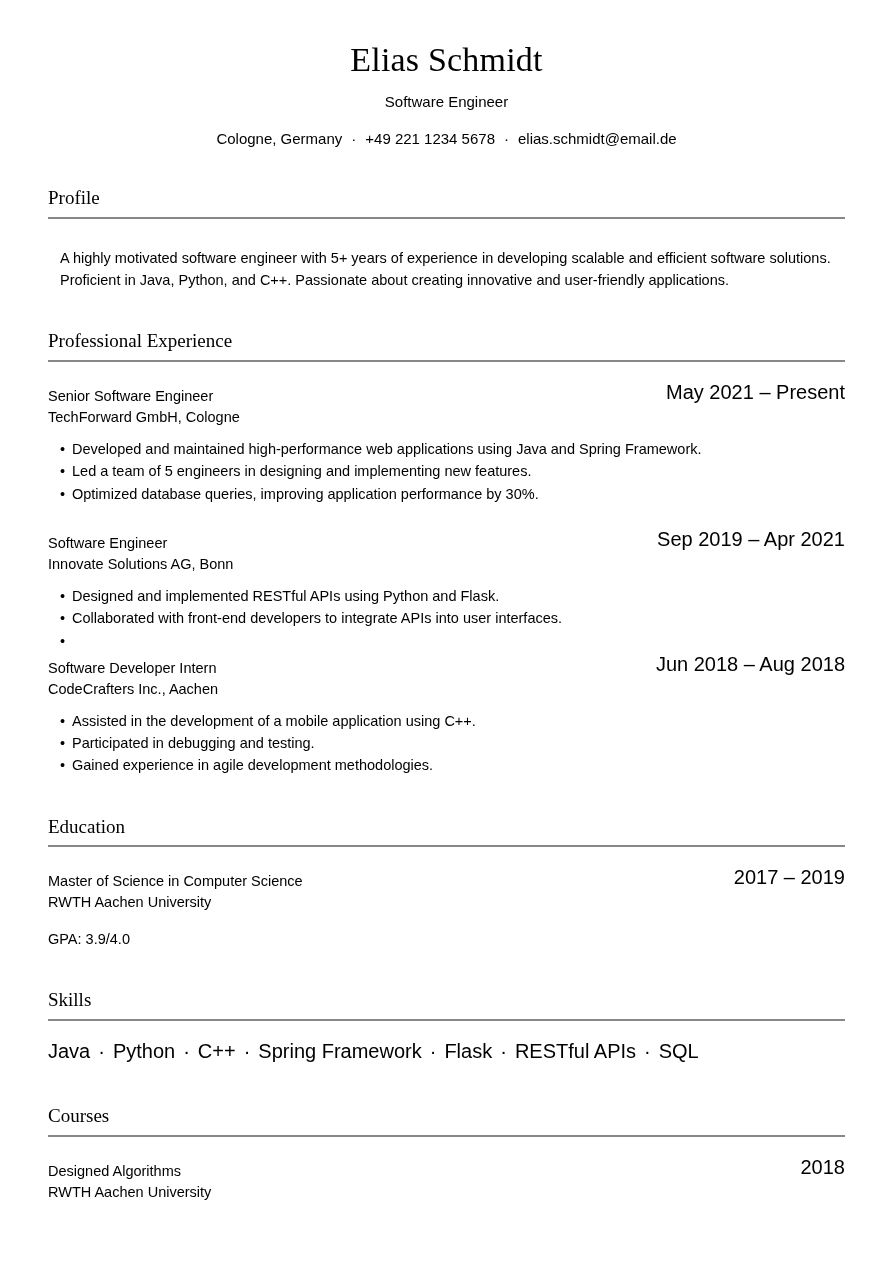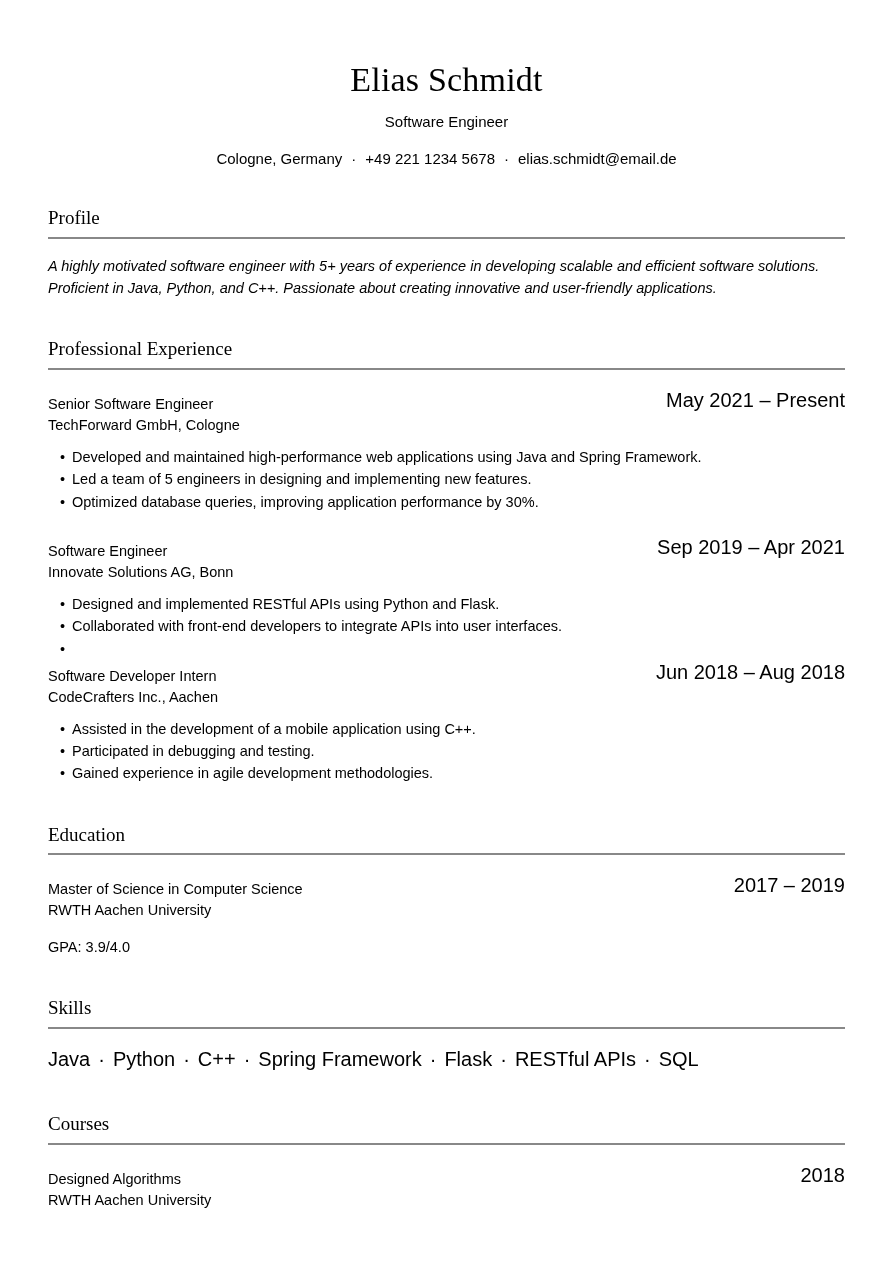--- a/index.html
+++ b/index.html
@@ -20,21 +20,21 @@
     box-sizing: border-box;
     padding: 0 48px;
     background: #ffffff;
     position: relative;
     overflow: hidden;
   }
 
   
   .header {
     text-align: center;
-    padding-top: 60px;
+    padding-top: 40px;
   }
   .name {
     font-family: "Liberation Serif", serif;
     font-size: 34px;
     font-weight: 400;
     line-height: 1.18;
     letter-spacing: 0.2px;
     margin: 0;
   }
   .job-subtitle {
@@ -73,22 +73,21 @@
     margin: 0;
   }
   .section-body {
     padding-top: 16px;
   }
 
   
   .para {
     font-size: 14.5px;
     line-height: 1.53;
-    margin: 0;
-    font-style: italic;
+    margin: 12px;
   }
 
   
   .entry {
     margin-bottom: 20px;
   }
   .entry:last-child {
     margin-bottom: 0;
   }
   .entry-head {

